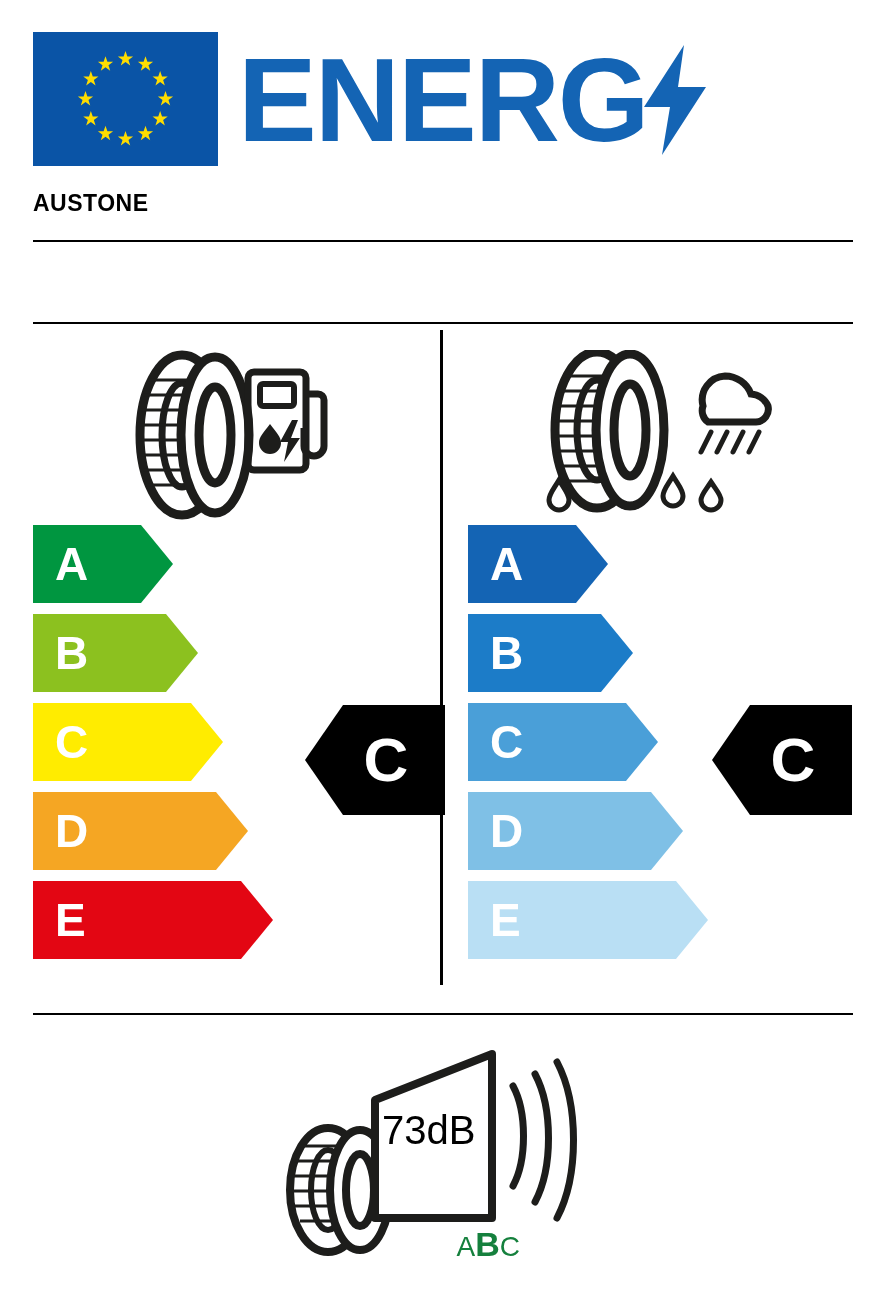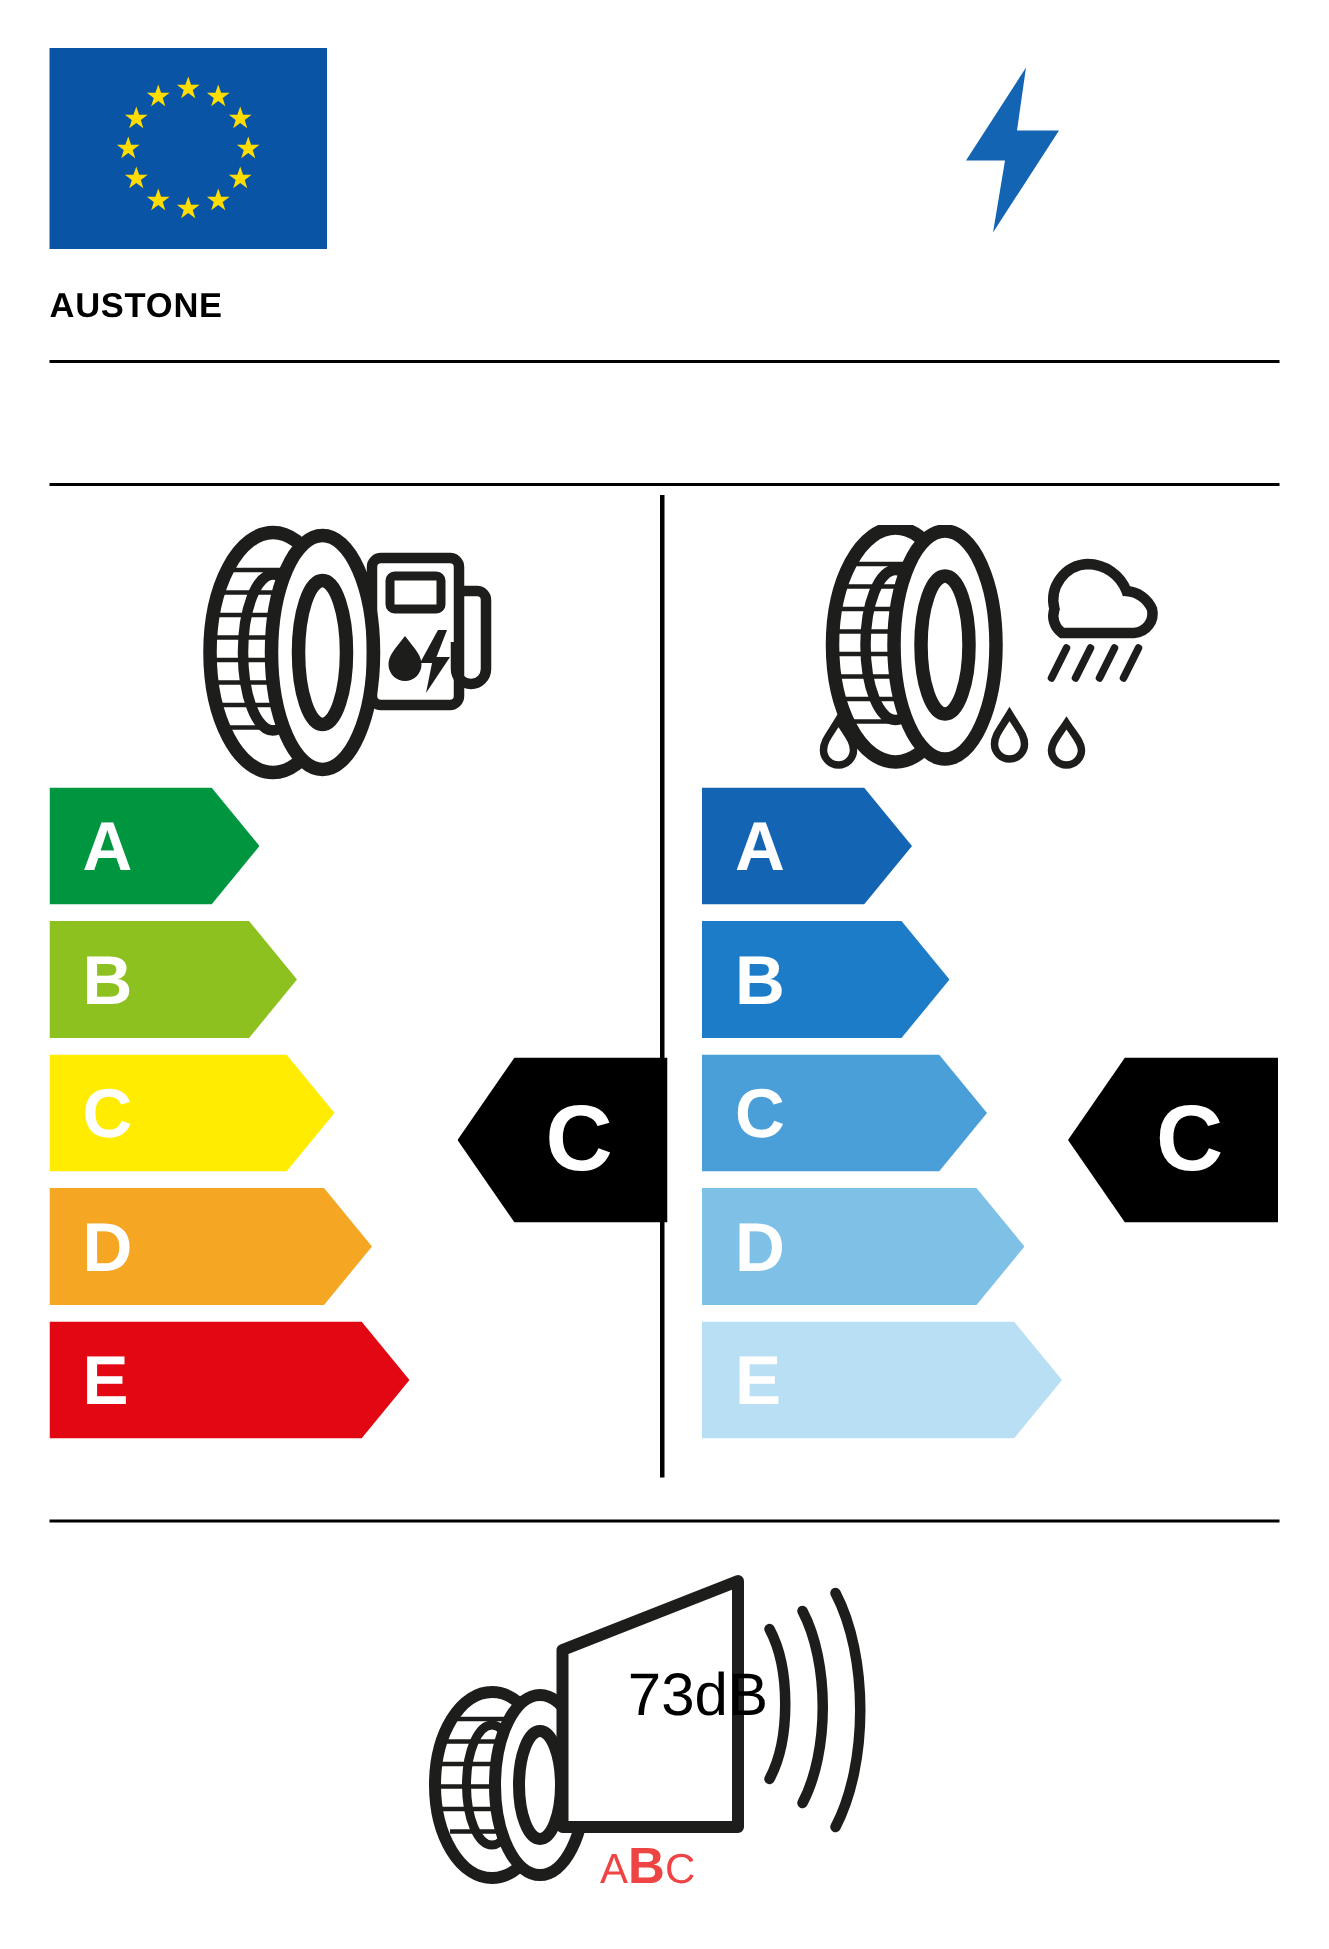--- a/index.html
+++ b/index.html
@@ -147,33 +147,33 @@
     left: 270px;
     top: 1040px;
     width: 340px;
     height: 230px;
   }
   .noise-db {
     position: absolute;
     left: 112px;
     top: 68px;
     width: 130px;
-    text-align: right;
+    text-align: left;
     font-size: 40px;
     font-weight: normal;
     color: #000000;
   }
   .noise-classes {
     position: absolute;
     left: 130px;
     top: 185px;
     width: 120px;
-    text-align: left;
+    text-align: right;
     font-size: 28px;
-    color: #ef4444;
+    color: #15803d;
   }
   .noise-classes .sel {
     font-size: 34px;
     font-weight: bold;
   }
 </style>
 </head>
 <body>
 
 <div id="label">
@@ -216,20 +216,23 @@
               <polygon points="0,-8 1.9,-2.5 7.6,-2.5 3,1 4.7,6.5 0,3 -4.7,6.5 -3,1 -7.6,-2.5 -1.9,-2.5"></polygon>
             </g>
           <g transform="rotate(330) translate(0,-40) rotate(-330)">
               <polygon points="0,-8 1.9,-2.5 7.6,-2.5 3,1 4.7,6.5 0,3 -4.7,6.5 -3,1 -7.6,-2.5 -1.9,-2.5"></polygon>
             </g>
         </g>
       </g>
     </svg>
   </div>
 
+  <div class="energy-word">
+    <span>ENERG</span>
+  </div>
 
   <div class="energy-bolt">
     <svg viewBox="0 0 70 110" xmlns="http://www.w3.org/2000/svg">
       <polygon points="44,0 4,62 30,62 22,110 66,42 38,42" fill="#1464b4"></polygon>
     </svg>
   </div>
 
   <div class="brand">AUSTONE</div>
   <div class="rule rule-under-brand"></div>
   <div class="rule rule-top-grid"></div>

